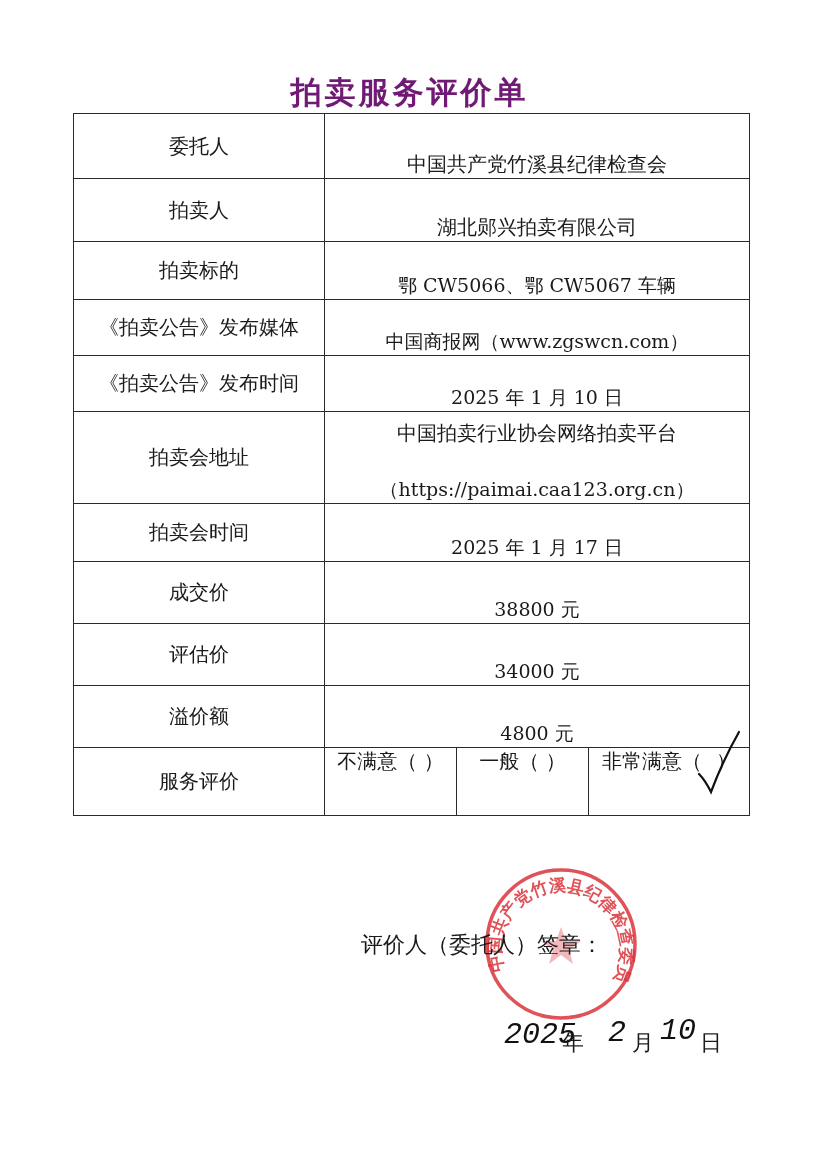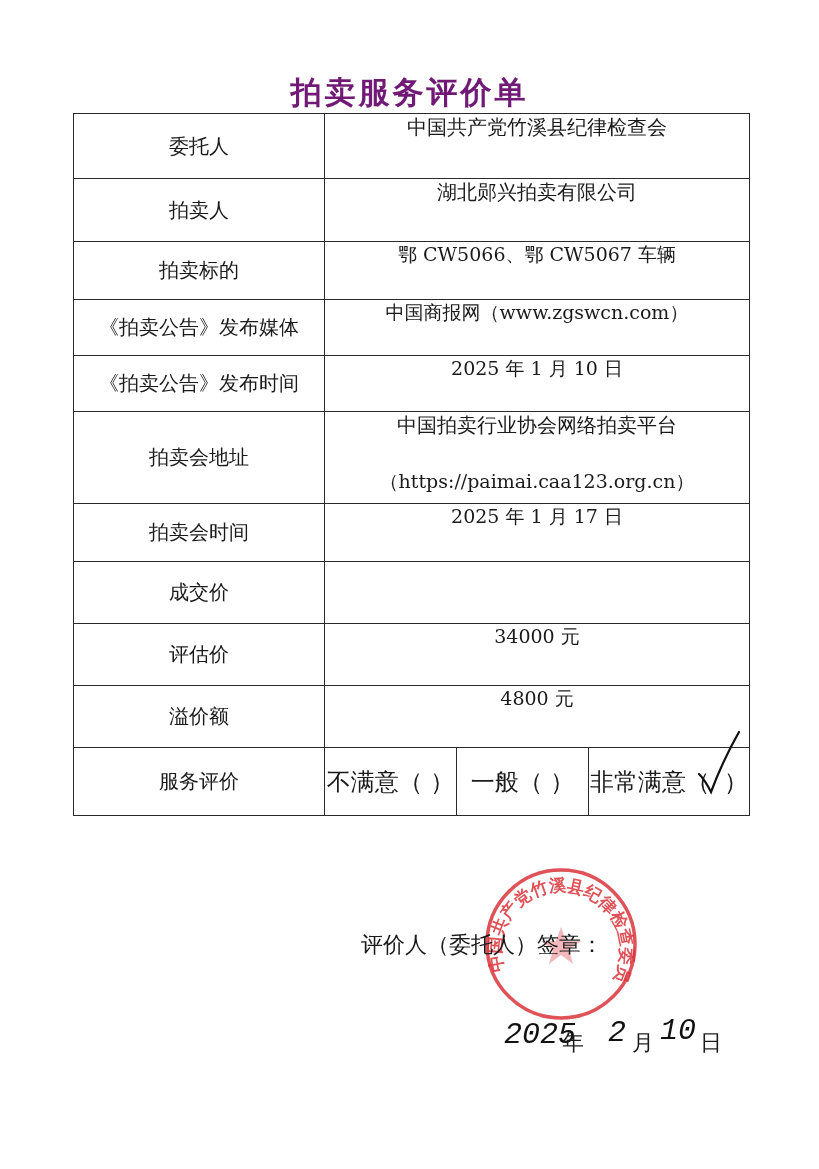--- a/index.html
+++ b/index.html
@@ -5,24 +5,24 @@
   html, body { margin:0; padding:0; background:#ffffff; }
   body { width:819px; height:1169px; position:relative; overflow:hidden;
          font-family:"DejaVu Sans","Liberation Sans",sans-serif; color:#1a1a1a; }
   .title { position:absolute; left:0; width:819px; top:72px; text-align:center;
            font-size:31px; font-weight:bold; letter-spacing:3px; color:#701a75; }
   .table { position:absolute; left:73px; top:113px; width:677px; border:1.6px solid #2a2a2a; box-sizing:border-box; }
   .row { display:flex; border-top:1.4px solid #2a2a2a; box-sizing:border-box; }
   .row:first-child { border-top:none; }
   .label { width:251px; border-right:1.4px solid #2a2a2a; display:flex; align-items:center; justify-content:center;
            font-size:20px; box-sizing:border-box; }
-  .value { flex:1; display:flex; flex-direction:column; align-items:center; justify-content:flex-start; font-size:20px; }
+  .value { flex:1; display:flex; flex-direction:column; align-items:center; justify-content:flex-end; font-size:20px; }
   .value .mono { font-family:"DejaVu Serif","Liberation Serif",serif; font-size:19px; }
   .sub { flex:1; display:flex; }
-  .sub > div { display:flex; align-items:center; justify-content:center; font-size:24px; box-sizing:border-box; }
+  .sub > div { display:flex; align-items:flex-start; justify-content:center; font-size:20px; box-sizing:border-box; }
   .sub .opt1 { width:132px; border-right:1.4px solid #2a2a2a; }
   .sub .opt2 { width:132px; border-right:1.4px solid #2a2a2a; }
   .sub .opt3 { flex:1; position:relative; }
   .check { position:absolute; right:8px; top:-18px; width:46px; height:70px; }
   .signer { position:absolute; left:329px; top:930px; font-size:22px;margin-left:32px; }
   .date { position:absolute; left:500px; top:1022px; font-size:22px; width:240px; height:50px; }
   .date span { position:absolute; }
   .hand { font-family:Liberation Mono, monospace; font-style:italic; font-size:30px; color:#111; }
   .seal { position:absolute; left:482px; top:865px; width:158px; height:158px; }
 </style>
@@ -70,20 +70,23 @@
     </div>
   </div>
   <div class="row" style="height:58px">
     <div class="label">拍卖会时间</div>
     <div class="value">
         <span class="mono">2025 年 1 月 17 日</span>
       </div>
   </div>
   <div class="row" style="height:62px">
     <div class="label">成交价</div>
+    <div class="value">
+        <span class="mono">38800 元</span>
+      </div>
   </div>
   <div class="row" style="height:62px">
     <div class="label">评估价</div>
     <div class="value">
         <span class="mono">34000 元</span>
       </div>
   </div>
   <div class="row" style="height:62px">
     <div class="label">溢价额</div>
     <div class="value">

